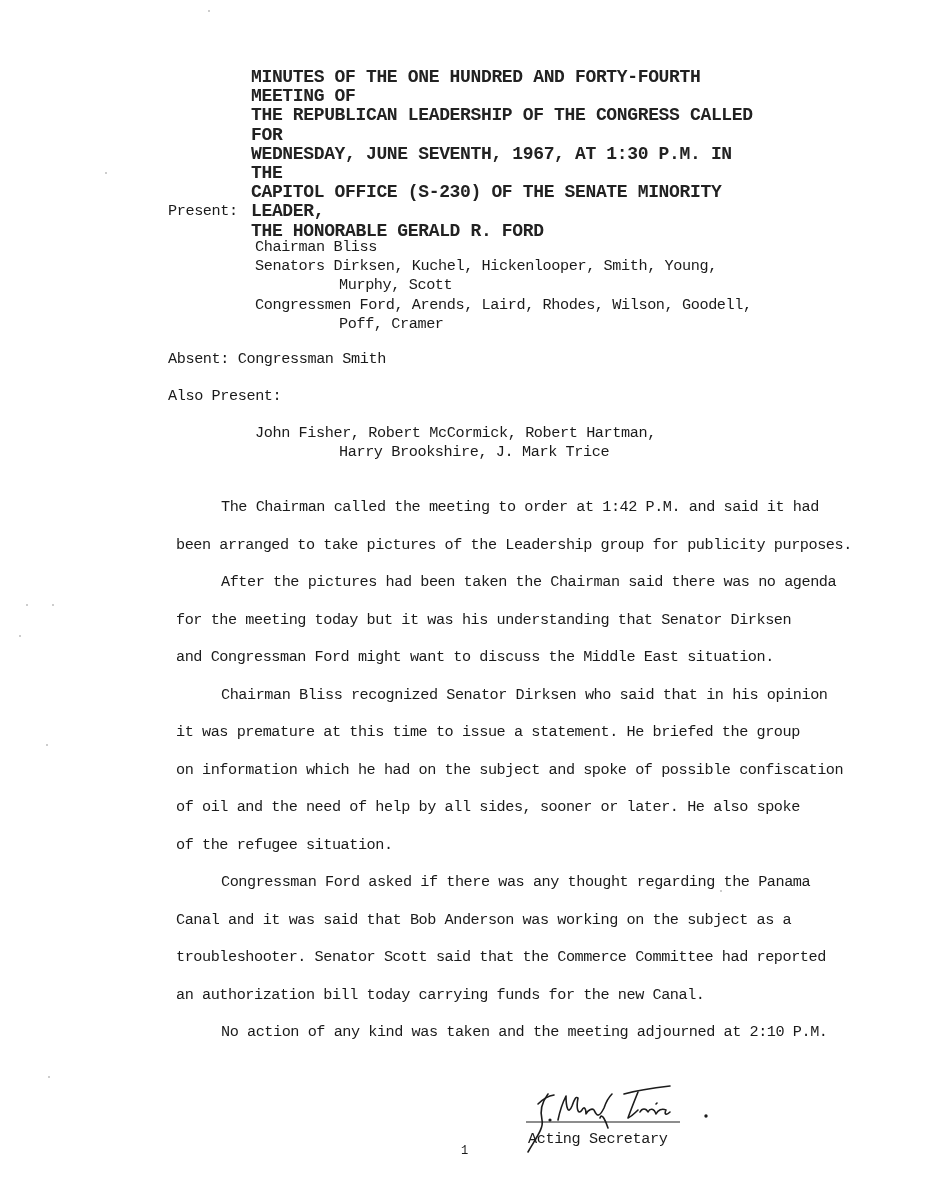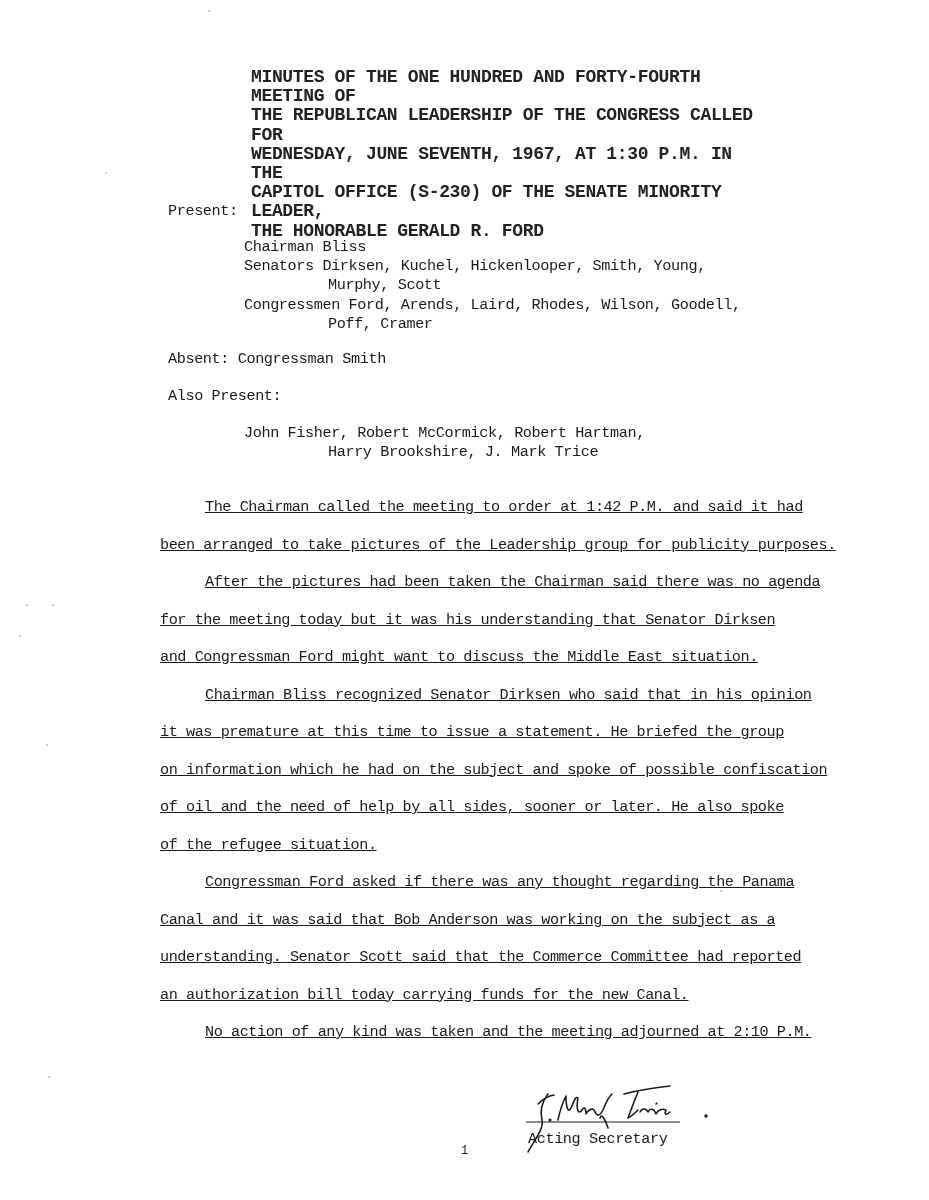--- a/index.html
+++ b/index.html
@@ -9,25 +9,25 @@
       color: #1a1a1a;
     }
     .page { position: absolute; left: 0; top: 0; width: 929px; height: 1200px; }
     .heading {
       position: absolute; left: 251px; top: 68px; width: 520px;
       font-size: 18px; line-height: 19.2px; white-space: pre-line;
       letter-spacing: -0.35px; font-weight: bold; color: #222;
     }
     .label { position: absolute; left: 168px; font-size: 15.2px; line-height: 19px; letter-spacing: -0.4px; }
     .list { position: absolute; left: 244px; font-size: 15.2px; line-height: 19.2px; letter-spacing: -0.4px; }
-    .list .line { white-space: nowrap; }
+    .list .line { white-space: nowrap; margin-left: 11px; }
     .list .cont { padding-left: 84px; }
     .body-text {
-      position: absolute; left: 160px; width: 720px;
-      font-size: 15.2px; line-height: 37.5px; letter-spacing: -0.45px; text-decoration: underline;
+      position: absolute; left: 176px; width: 720px;
+      font-size: 15.2px; line-height: 37.5px; letter-spacing: -0.45px;
     }
     .para { margin: 0; }
     .para .ln { display: block; white-space: nowrap; }
     .para .ln.first { padding-left: 45px; }
     .sig-wrap { position: absolute; left: 520px; top: 1082px; width: 220px; height: 80px; }
     .sig-wrap svg { position: absolute; left: 0; top: 0; }
     .sig-title {
       position: absolute; left: 8px; top: 48px; font-size: 15.2px; letter-spacing: -0.4px;
     }
     .page-num { position: absolute; left: 461px; top: 1144px; font-size: 12px; }
@@ -76,21 +76,21 @@
     <p class="para">
       <span class="ln first">Chairman Bliss recognized Senator Dirksen who said that in his opinion</span>
       <span class="ln">it was premature at this time to issue a statement.  He briefed the group</span>
       <span class="ln">on information which he had on the subject and spoke of possible confiscation</span>
       <span class="ln">of oil and the need of help by all sides, sooner or later.  He also spoke</span>
       <span class="ln">of the refugee situation.</span>
     </p>
     <p class="para">
       <span class="ln first">Congressman Ford asked if there was any thought regarding the Panama</span>
       <span class="ln">Canal and it was said that Bob Anderson was working on the subject as a</span>
-      <span class="ln">understanding.  Senator Scott said that the Commerce Committee had reported</span>
+      <span class="ln">troubleshooter.  Senator Scott said that the Commerce Committee had reported</span>
       <span class="ln">an authorization bill today carrying funds for the new Canal.</span>
     </p>
     <p class="para">
       <span class="ln first">No action of any kind was taken and the meeting adjourned at 2:10 P.M.</span>
     </p>
   </div>
 
   <div class="sig-wrap">
     <svg width="220" height="80" viewBox="0 0 220 80">
       <g fill="none" stroke="#1c1c1c" stroke-width="1.6" stroke-linecap="round" stroke-linejoin="round">

